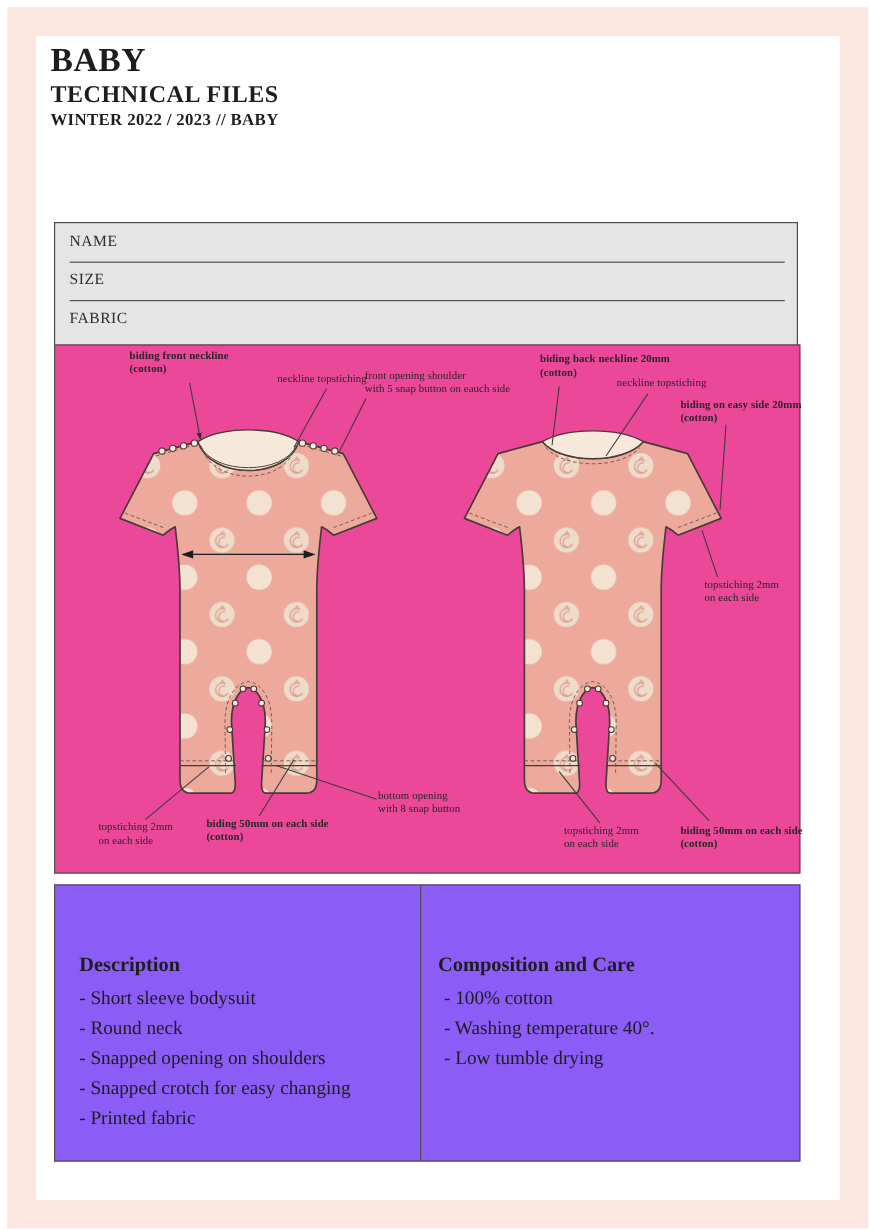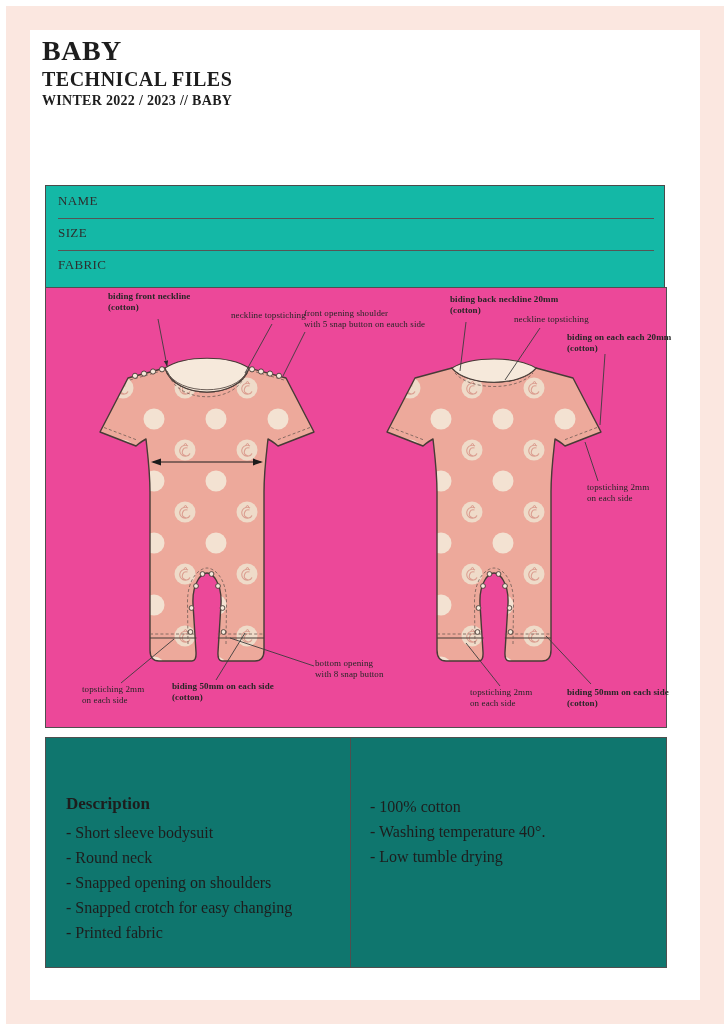--- a/index.html
+++ b/index.html
@@ -20,21 +20,21 @@
     border:24px solid var(--frame);pointer-events:none;
   }
   
   .header{position:absolute;left:42px;top:36px;}
   .header h1{margin:0;font-size:28px;line-height:30px;font-weight:bold;letter-spacing:.5px;}
   .header h2{margin:2px 0 0 0;font-size:20px;line-height:22px;font-weight:bold;letter-spacing:.5px;}
   .header .season{margin-top:3px;font-size:14px;font-weight:bold;letter-spacing:.3px;}
   
   .form-box{
     position:absolute;left:45px;top:185px;width:620px;height:116px;
-    border:1px solid #4a4a4a;background:#14b8a6;
+    border:1px solid #4a4a4a;background:#e5e5e5;
   }
   .form-row{position:relative;height:32px;}
   .form-row .lbl{
     position:absolute;left:12px;top:7px;font-size:13px;color:#2e2e2e;letter-spacing:.4px;
   }
   .form-rule{position:absolute;left:12px;right:10px;height:0;border-bottom:1.5px solid #555;}
   .rule-1{top:32px;} .rule-2{top:64px;}
   
   .drawing-box{
     position:absolute;left:45px;top:287px;width:622px;height:441px;
@@ -45,21 +45,21 @@
   .garment.back{left:318px;top:54px;}
   .leaders{position:absolute;left:0;top:0;width:622px;height:441px;pointer-events:none;}
   .ann{
     position:absolute;font-size:9px;line-height:11px;color:#262626;
     white-space:nowrap;letter-spacing:.1px;
   }
   .ann.bold{font-weight:bold;}
   
   .details-box{
     position:absolute;left:45px;top:737px;width:622px;height:231px;
-    border:1px solid #4f4f4f;background:#0f766e;
+    border:1px solid #4f4f4f;background:#8b5cf6;
   }
   .details-divider{position:absolute;left:304px;top:0;bottom:0;width:0;border-left:1px solid #4f4f4f;}
   .col{position:absolute;top:0;bottom:0;padding-top:56px;}
   .col.left{left:0;width:304px;padding-left:20px;}
   .col.right{left:305px;right:0;padding-left:14px;}
   .col h3{margin:0 0 6px 0;font-size:17px;line-height:20px;font-weight:bold;}
   .col .item{font-size:16px;line-height:25px;}
   .col.right .item{padding-left:5px;}
 </style>
 </head>
@@ -206,21 +206,21 @@
       <div>with 5 snap button on eauch side</div>
     </div>
     <div class="ann bold" style="left:404px;top:6px;">
       <div>biding back neckline 20mm</div>
       <div>(cotton)</div>
     </div>
     <div class="ann" style="left:468px;top:26px;">
       <div>neckline topstiching</div>
     </div>
     <div class="ann bold" style="left:521px;top:44px;">
-      <div>biding on each each 20mm</div>
+      <div>biding on easy side 20mm</div>
       <div>(cotton)</div>
     </div>
     <div class="ann" style="left:541px;top:194px;">
       <div>topstiching 2mm</div>
       <div>on each side</div>
     </div>
     <div class="ann" style="left:36px;top:396px;">
       <div>topstiching 2mm</div>
       <div>on each side</div>
     </div>
@@ -246,18 +246,19 @@
     <div class="col left">
       <h3>Description</h3>
       <div class="item">- Short sleeve bodysuit</div>
       <div class="item">- Round neck</div>
       <div class="item">- Snapped opening on shoulders</div>
       <div class="item">- Snapped crotch for easy changing</div>
       <div class="item">- Printed fabric</div>
     </div>
     <div class="details-divider"></div>
     <div class="col right">
+      <h3>Composition and Care</h3>
       <div class="item">- 100% cotton</div>
       <div class="item">- Washing temperature 40°.</div>
       <div class="item">- Low tumble drying</div>
     </div>
   </div>
 </div>
 
 </body></html>

